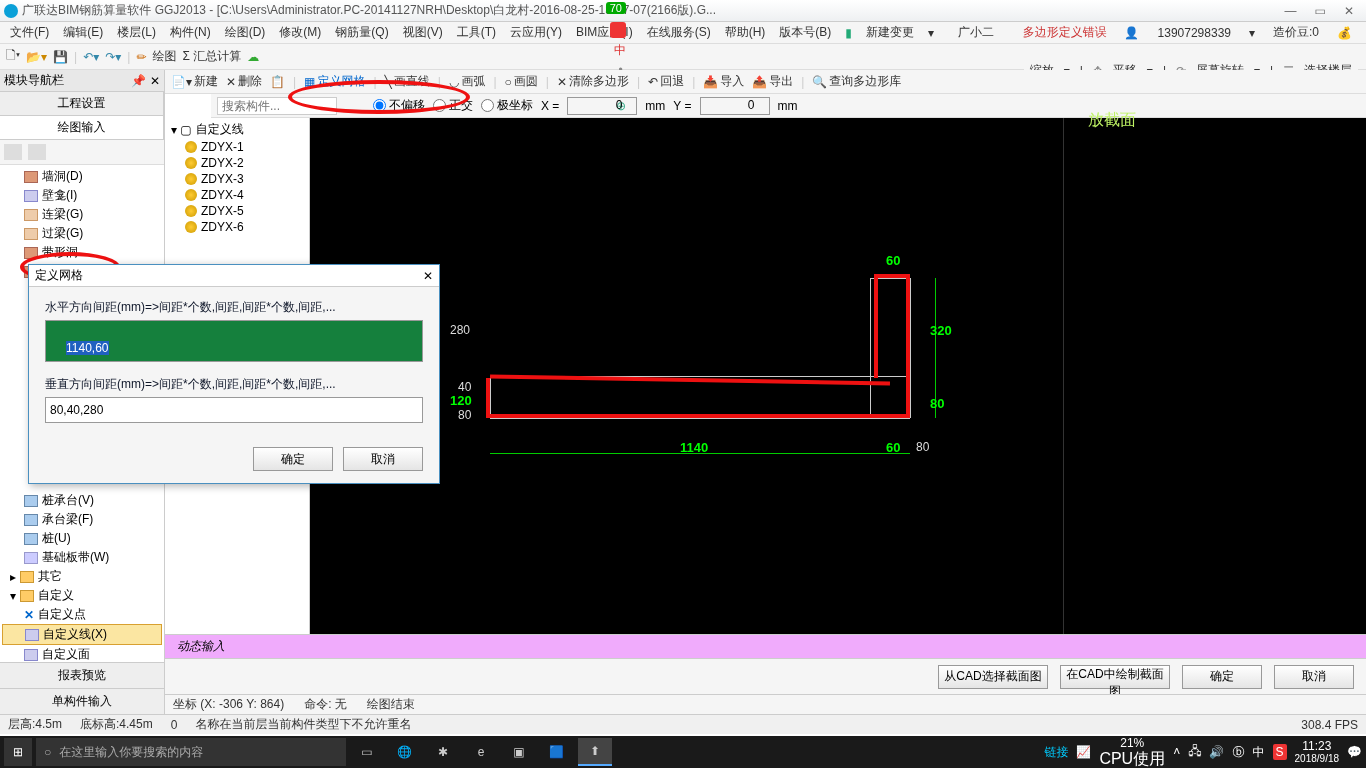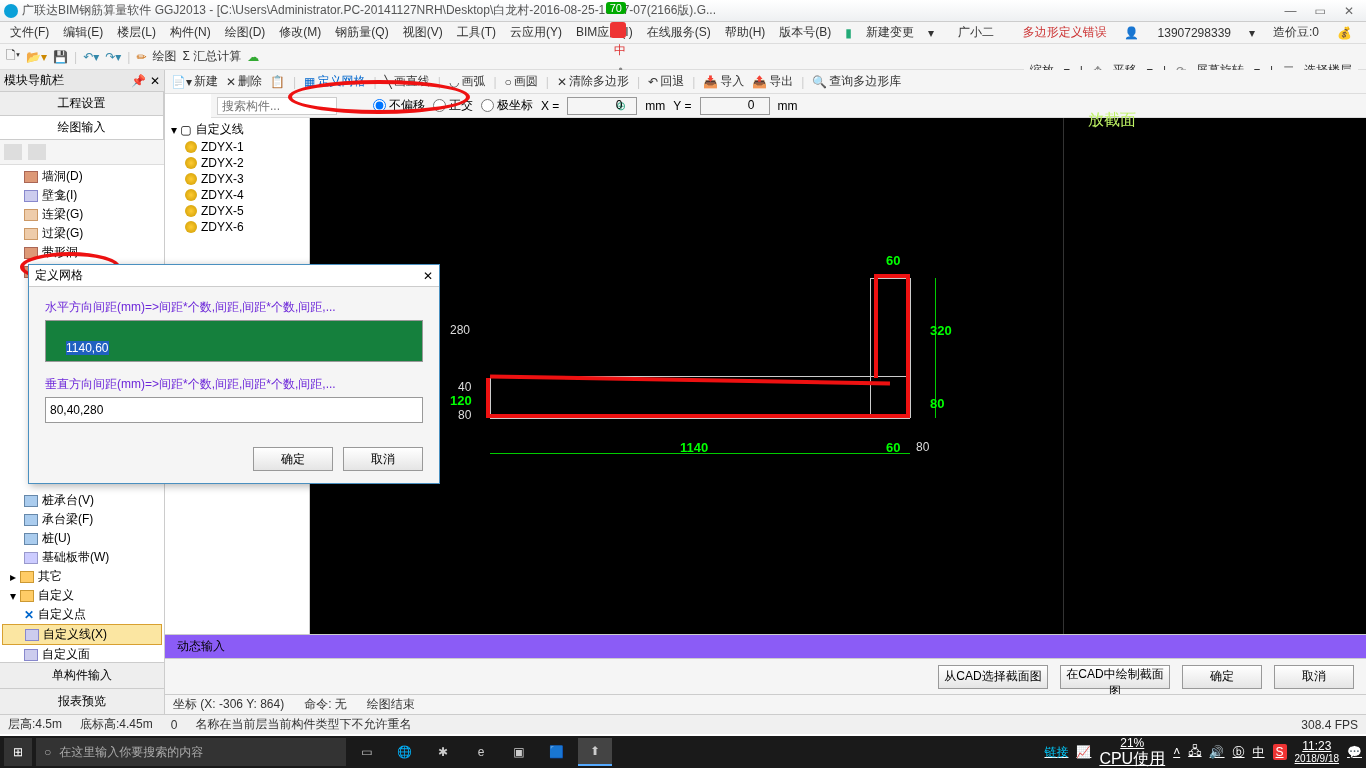--- a/index.html
+++ b/index.html
@@ -51,36 +51,36 @@
 .treelist .itm { padding: 1px 4px 1px 18px; display: flex; align-items: center; gap: 4px; }
 .treelist .root { padding-left: 4px; }
 .gear { width: 12px; height: 12px; border-radius: 50%; background: radial-gradient(#fc3,#c90); display: inline-block; }
 .canvas { flex: 1; background: #000; position: relative; }
 .rightpanel { width: 303px; background: #000; border-left: 1px solid #333; }
 .dim { position: absolute; color: #0f0; font-size: 13px; font-weight: bold; }
 .dimw { position: absolute; color: #ddd; font-size: 12px; }
 .redline { position: absolute; background: #e11; }
 .whiteline { position: absolute; background: #ccc; }
 .greenline { position: absolute; background: #0c0; }
-.bottominput { height: 24px; background: #8b5cf6; border-top: 1px solid #ccc; display: flex; align-items: center; padding: 0 12px; }
+.bottominput { height: 24px; background: #f0abfc; border-top: 1px solid #ccc; display: flex; align-items: center; padding: 0 12px; font-style: italic; }
 .btnrow { height: 36px; background: #f5f5f5; border-top: 1px solid #ccc; display: flex; align-items: center; justify-content: flex-end; padding: 0 12px; gap: 12px; }
 .btnrow button, .dlg button { width: 80px; height: 24px; background: linear-gradient(#fff,#e5e5e5); border: 1px solid #999; cursor: pointer; }
 .statusbar { height: 20px; background: #f5f5f5; border-top: 1px solid #ccc; display: flex; align-items: center; padding: 0 8px; gap: 20px; color: #333; }
 .statusbar2 { height: 20px; background: #f0f0f0; border-top: 1px solid #ccc; display: flex; align-items: center; padding: 0 8px; gap: 18px; color: #333; }
 .taskbar { height: 32px; background: #1a1a1a; display: flex; align-items: center; color: #fff; padding: 0 4px; gap: 4px; position: absolute; bottom: 0; left: 0; right: 0; }
 .taskbar .start { width: 28px; height: 28px; background: #333; display: flex; align-items: center; justify-content: center; }
 .taskbar .search { background: #333; height: 28px; flex: 0 0 310px; display: flex; align-items: center; padding: 0 8px; color: #aaa; gap: 8px; }
 .taskbar .tbicon { width: 34px; height: 28px; display: flex; align-items: center; justify-content: center; color: #ccc; }
 .taskbar .tbicon.active { background: #444; border-bottom: 2px solid #5af; }
-.taskbar .right { margin-left: auto; display: flex; align-items: center; gap: 8px; font-size: 11px; text-decoration: underline; }
+.taskbar .right { margin-left: auto; display: flex; align-items: center; gap: 8px; font-size: 11px; }
 .dlg { position: absolute; left: 28px; top: 264px; width: 412px; background: #f5f5f5; border: 1px solid #4a90c0; box-shadow: 2px 2px 8px rgba(0,0,0,.3); }
 .dlg .dlghdr { height: 22px; background: #fff; border-bottom: 1px solid #ccc; display: flex; align-items: center; padding: 0 6px; }
 .dlg .dlghdr .x { margin-left: auto; cursor: pointer; }
 .dlg .body { padding: 12px 16px; }
-.dlg .lbl { margin-bottom: 4px; color: #6d28d9; }
+.dlg .lbl { margin-bottom: 4px; color: #0f172a; }
 .dlg input { width: 100%; height: 26px; border: 1px solid #999; padding: 0 4px; margin-bottom: 12px; }
 .dlg .sel { background: #2060c0; color: #fff; display: inline; }
 .dlg .btns { display: flex; justify-content: flex-end; gap: 10px; padding: 0 16px 12px; }
 .annot-ellipse1 { left: 20px; top: 252px; width: 100px; height: 30px; }
 .annot-ellipse2 { left: 288px; top: 80px; width: 182px; height: 34px; }
 .systray { position: absolute; top: 2px; left: 446px; display: flex; gap: 4px; align-items: flex-end; flex-direction: column; }
 .systray .pill { background: #0a0; color: #fff; border-radius: 3px; padding: 0 4px; font-size: 11px; }
 .systray .sogou { width: 16px; height: 16px; background: #e33; border-radius: 3px; }
 .rtop { position: absolute; top: 60px; right: 8px; display: flex; gap: 10px; color: #333; align-items: center; background: #f5f5f5; padding: 2px 6px; }
 .greenlabel { position: absolute; color: #bef264; font-size: 16px; }
@@ -239,22 +239,22 @@
       <div class="node sel">
           <span class="ico ico-wall"></span>
           <span>自定义线(X)</span>
         </div>
       <div class="node">
           <span class="ico ico-wall"></span>
           <span>自定义面</span>
         </div>
 
     </div>
+    <div class="bottombtn">报表预览</div>
     <div class="bottombtn">单构件输入</div>
-    <div class="bottombtn">报表预览</div>
   </div>
 
   <div class="center">
     <div class="subtoolbar">
       <span class="itm">📄▾ <span>新建</span></span>
       <span class="itm">✕ <span>删除</span></span>
       <span class="itm">📋</span>
       <span class="sep">|</span>
       <span class="itm" style="color:#06c">▦ <span>定义网格</span></span>
       <span class="sep">|</span>

